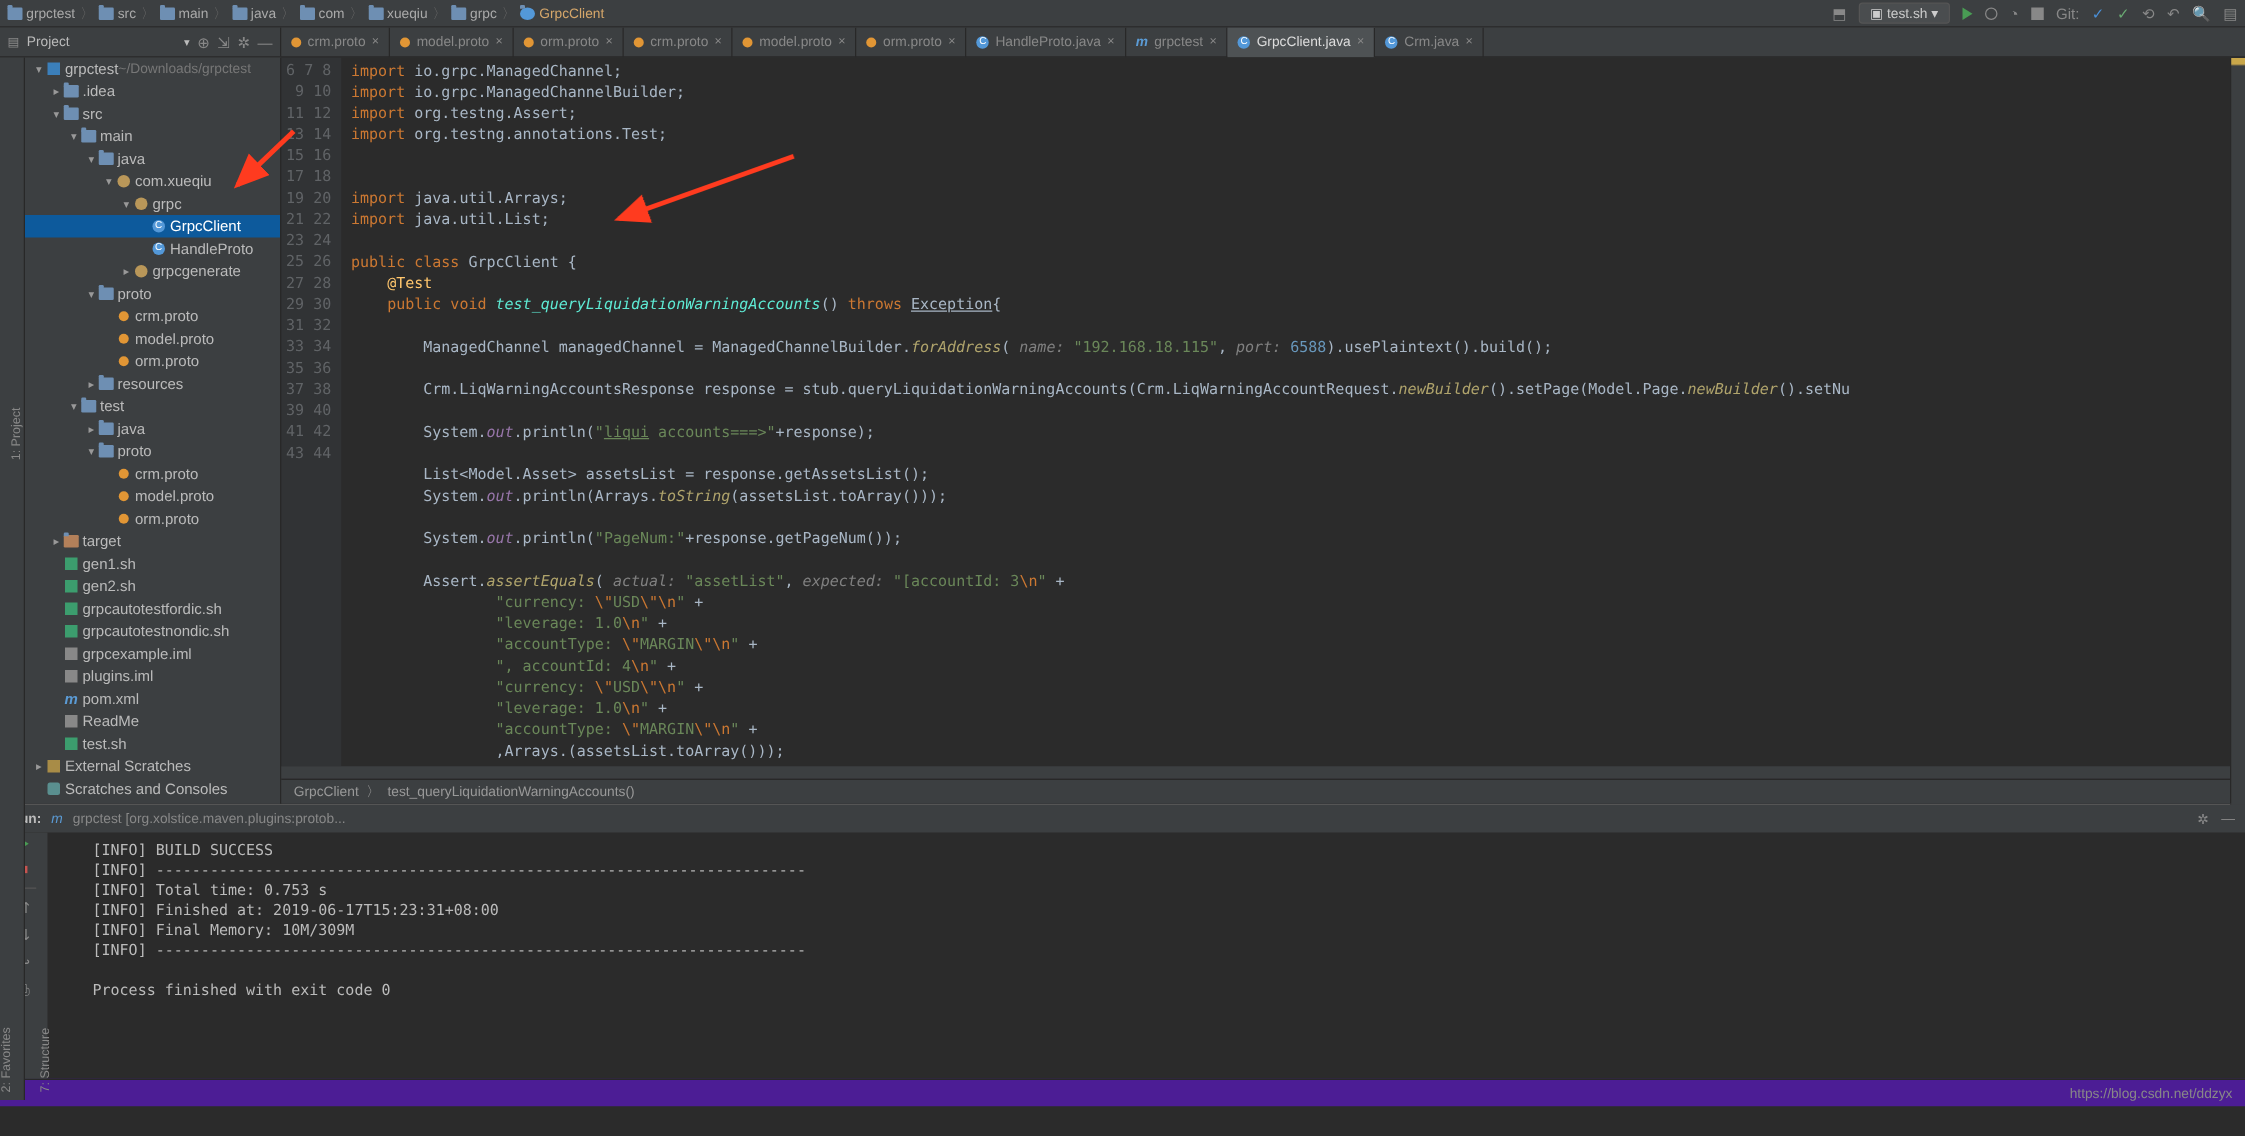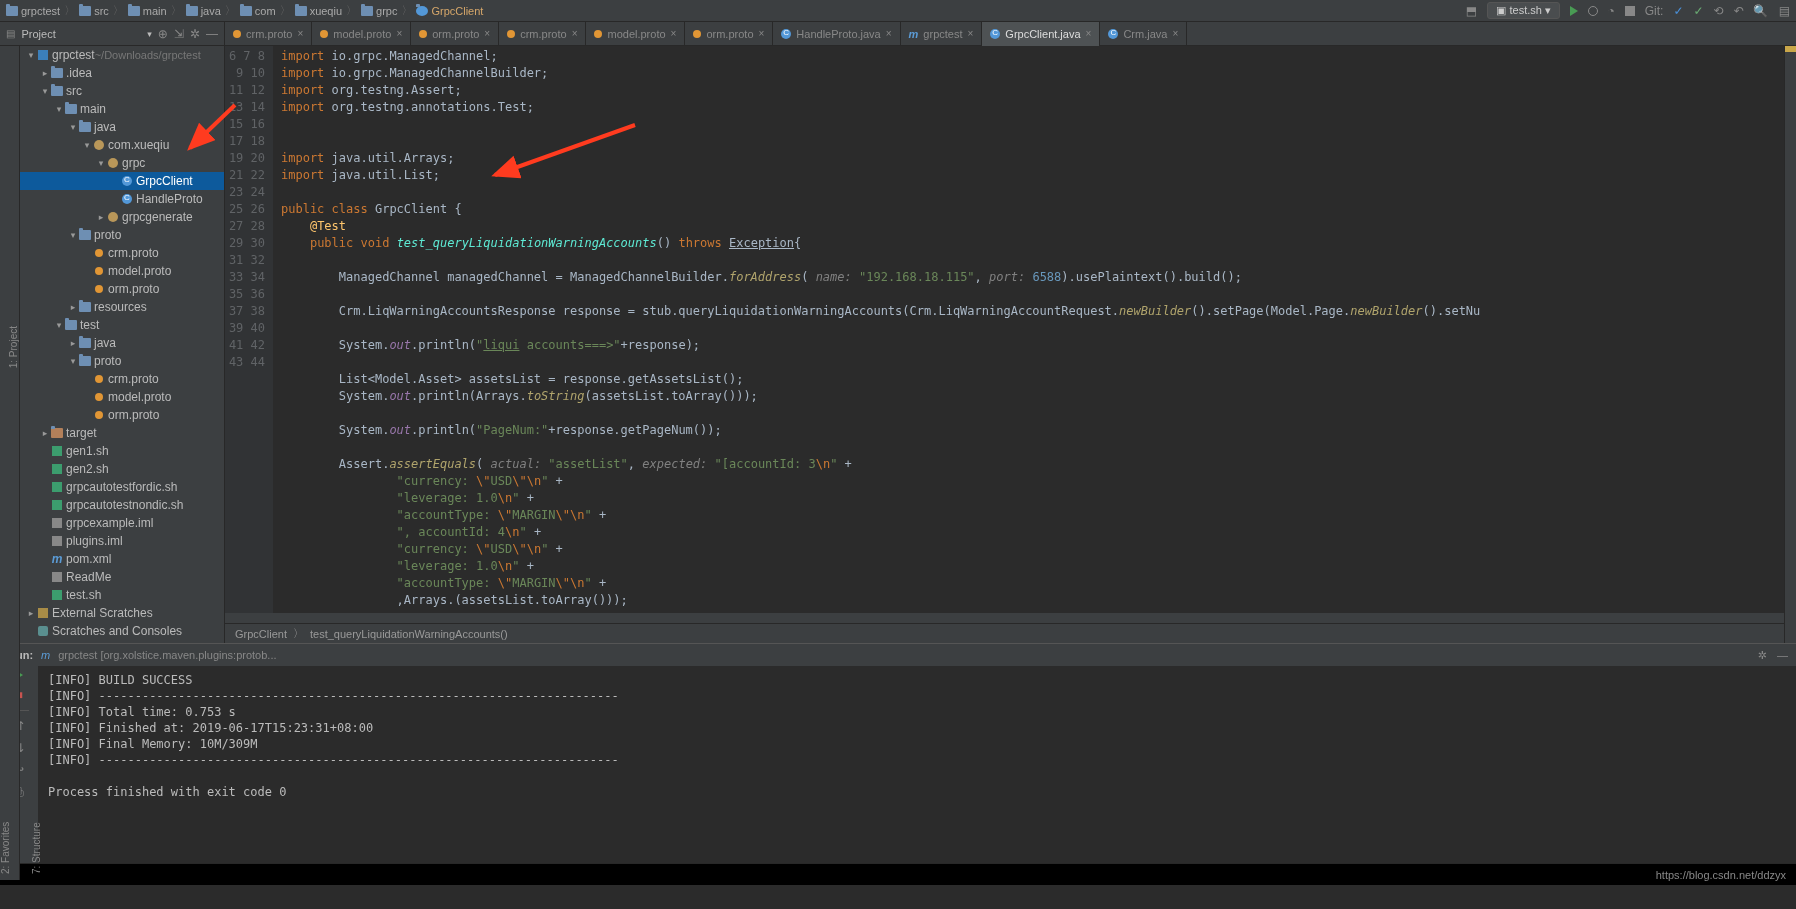--- a/index.html
+++ b/index.html
@@ -46,24 +46,24 @@
 .line-nums { width:48px; background:#313335; text-align:right; padding:2px 8px 2px 2px; color:#606366; font-family:Menlo,Consolas,monospace; font-size:12px; line-height:17px; }
 .code { flex:1; padding:2px 0 2px 8px; font-family:Menlo,Consolas,monospace; font-size:12px; line-height:17px; white-space:pre; color:#a9b7c6; overflow:auto; }
 .code .hl-line { background:#323232; display:block; }
 .k{color:#cc7832;} .s{color:#6a8759;} .f{color:#5eead4;font-style:italic;} .it{font-style:italic;color:#9876aa;} .y{color:#ffc66d;} .esc{color:#cc7832;} .p{color:#808080;font-style:italic;} .num{color:#6897bb;} .call{color:#b0a46c;font-style:italic;} .ul{text-decoration:underline;}
 .breadcrumb-bottom { height:20px; background:#3c3f41; border-top:1px solid #282828; display:flex; align-items:center; padding:0 10px; font-size:11px; color:#999; gap:6px; }
 .run-panel { height:220px; background:#2b2b2b; border-top:1px solid #555; display:flex; flex-direction:column; }
 .run-header { height:22px; background:#3c3f41; display:flex; align-items:center; padding:0 8px; font-size:11px; color:#bbb; gap:8px; }
 .run-header .title{font-weight:bold;}
 .run-header .cfg{color:#888;}
 .run-header .rh-icons{margin-left:auto;display:flex;gap:10px;color:#888;}
-.run-body { flex:1; display:flex; }
+.run-body { flex:1; display:flex;gap:26px; }
 .run-gutter { width:38px; background:#3c3f41; display:flex; flex-direction:column; align-items:center; padding-top:4px; gap:8px; }
 .run-out { flex:1; padding:6px 10px; font-family:Menlo,Consolas,monospace; font-size:12px; line-height:16px; color:#bbb; white-space:pre; }
-.status-bar { height:22px; background:#000000; border-top:1px solid #282828; display:flex; align-items:center; padding:0 10px; font-size:11px; color:#888; }
+.status-bar { height:22px; background:#4c1d95; border-top:1px solid #282828; display:flex; align-items:center; padding:0 10px; font-size:11px; color:#888; }
 .status-bar .url{margin-left:auto;color:#888;}
 .arrow-red { position:absolute; pointer-events:none; }
 .arrow-red.a1 { left:180px; top:100px; width:60px; height:60px; }
 .arrow-red.a2 { left:485px; top:120px; width:160px; height:70px; }
 .right-mini{position:absolute;right:0;top:46px;width:12px;height:597px;background:#3c3f41;border-left:1px solid #282828;}
 .right-mini .warn{position:absolute;top:0;left:0;right:0;height:6px;background:#c9a74a;}
 .caret-line{display:inline-block;width:1px;height:14px;background:#bbb;vertical-align:middle;margin-left:1px;}
 .scroll-h{height:10px;background:#3c3f41;}
 </style>
 </head>

